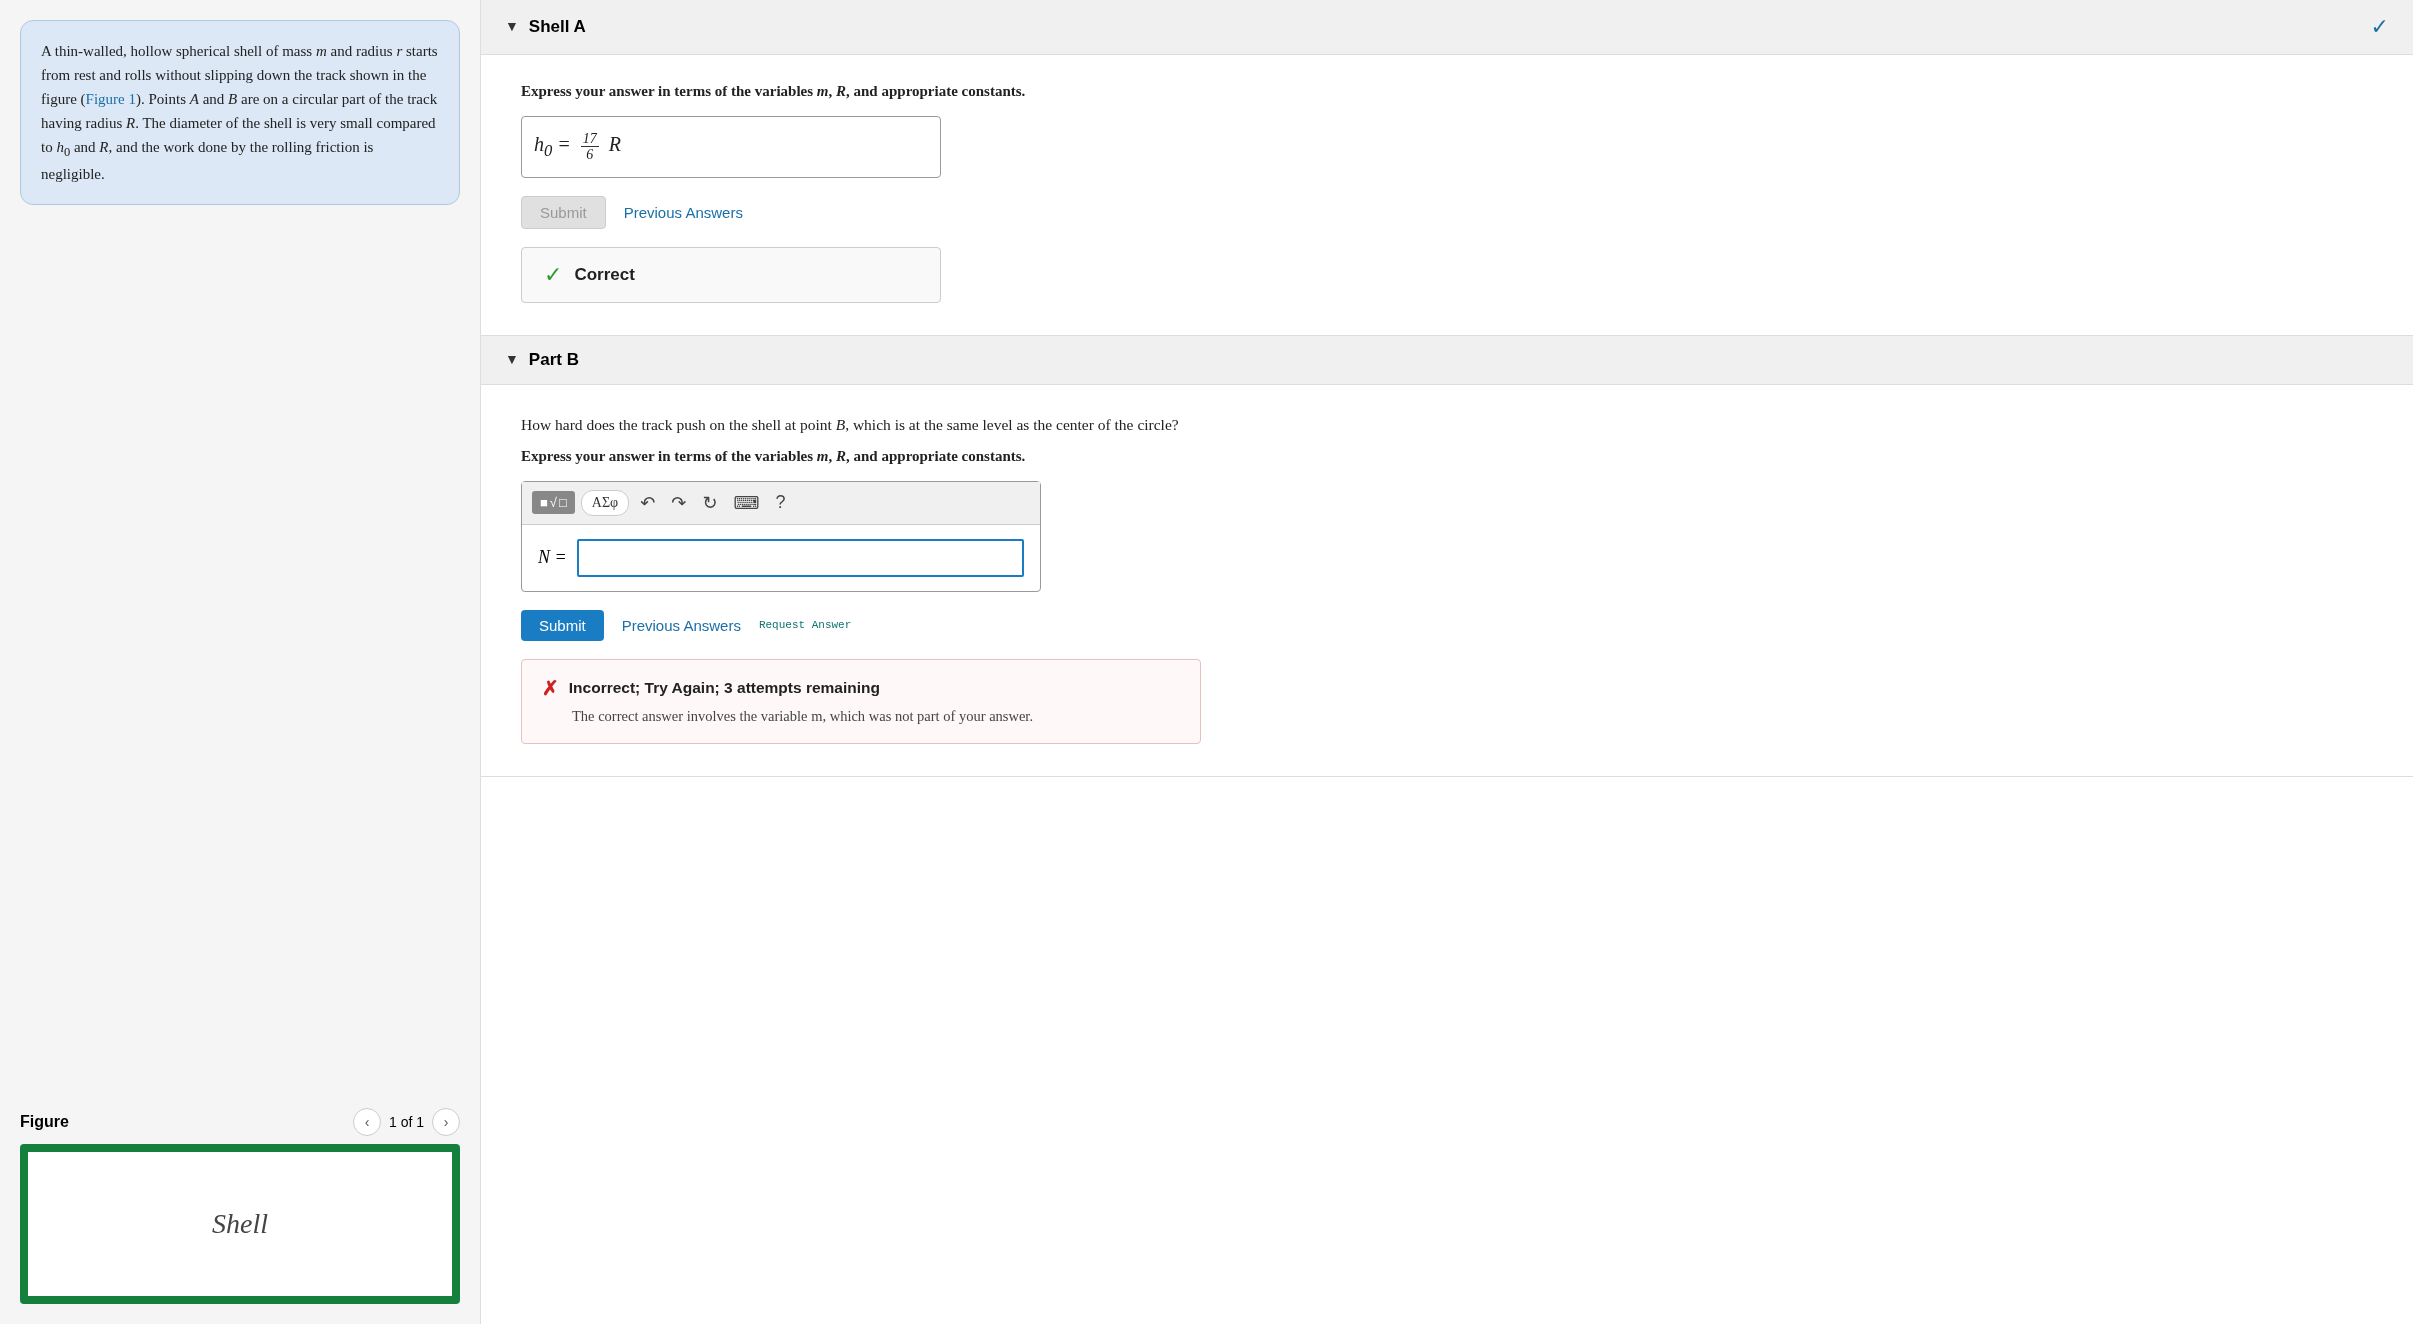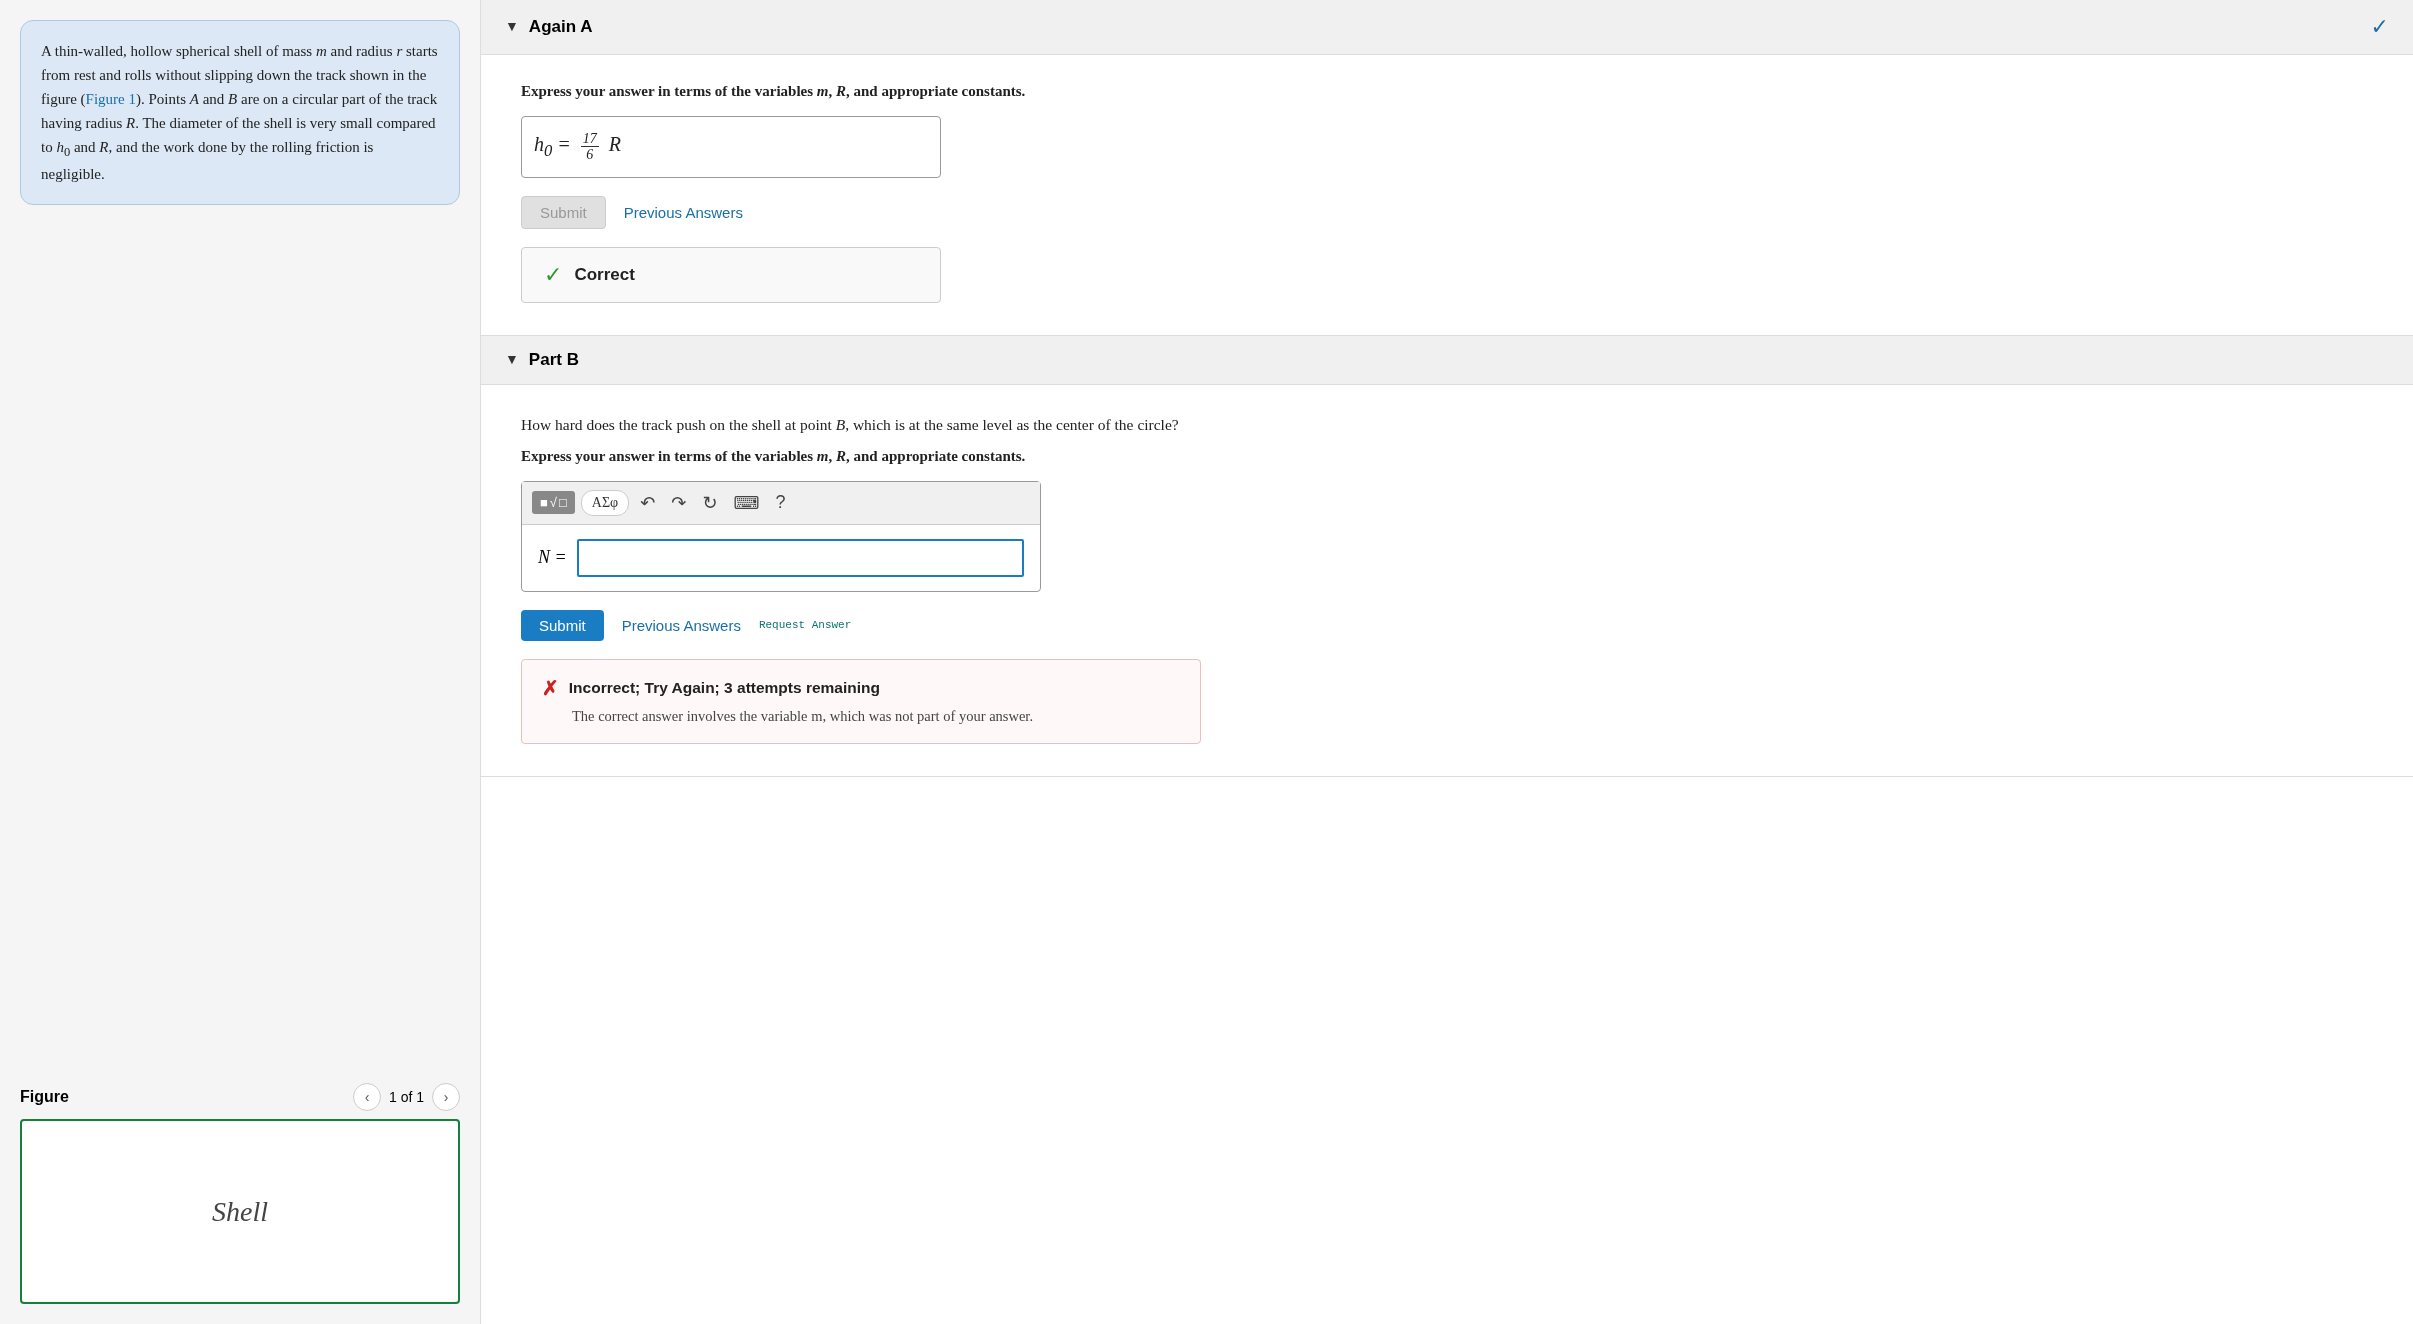--- a/index.html
+++ b/index.html
@@ -70,24 +70,24 @@
       background: white;
       cursor: pointer;
       display: flex;
       align-items: center;
       justify-content: center;
       font-size: 14px;
       color: #555;
     }
 
     .figure-box {
-      border: 2px solid #15803d;
-      border-radius: 4px;
-      background: white;
-      height: 185px;
+      border: 8px solid #15803d;
+      border-radius: 4px;
+      background: white;
+      height: 160px;
       display: flex;
       align-items: center;
       justify-content: center;
       font-size: 28px;
       font-style: italic;
       color: #444;
       font-family: Georgia, serif;
     }
 
     
@@ -391,21 +391,21 @@
       <span>Shell</span>
     </div>
   </div>
 </div>
 
 <div class="right-panel">
 
   <div class="part-section">
     <div class="part-header">
       <span class="arrow">▼</span>
-      <span class="part-title">Again A</span>
+      <span class="part-title">Shell A</span>
       <span class="check-mark-top">✓</span>
     </div>
     <div class="part-content">
       <p class="express-note">
         Express your answer in terms of the variables <em>m</em>, <em>R</em>, and appropriate constants.
       </p>
 
       <div class="answer-box-a">
         <span class="answer-math">
           <em>h</em><sub>0</sub>&nbsp;=&nbsp;

